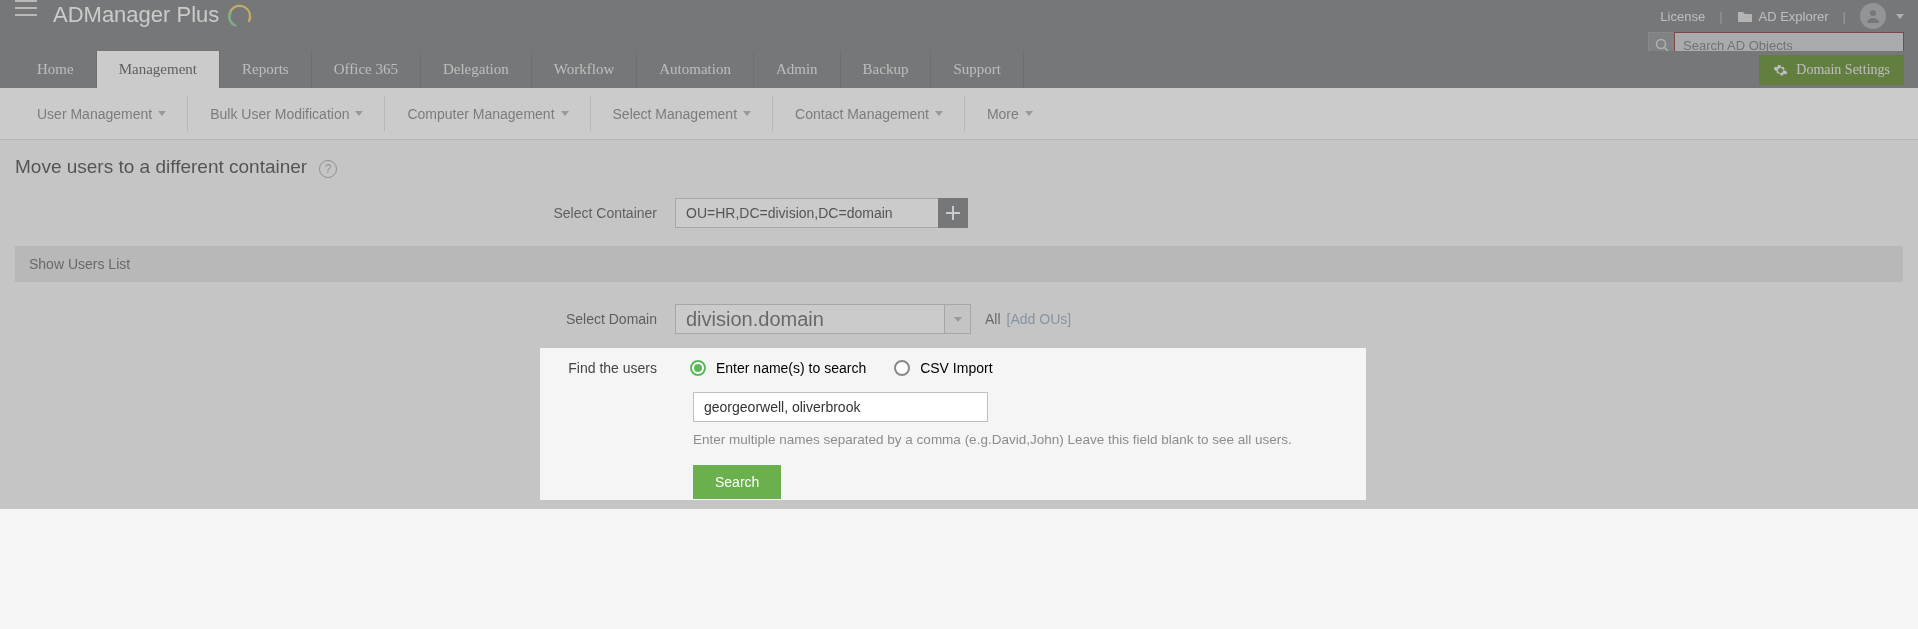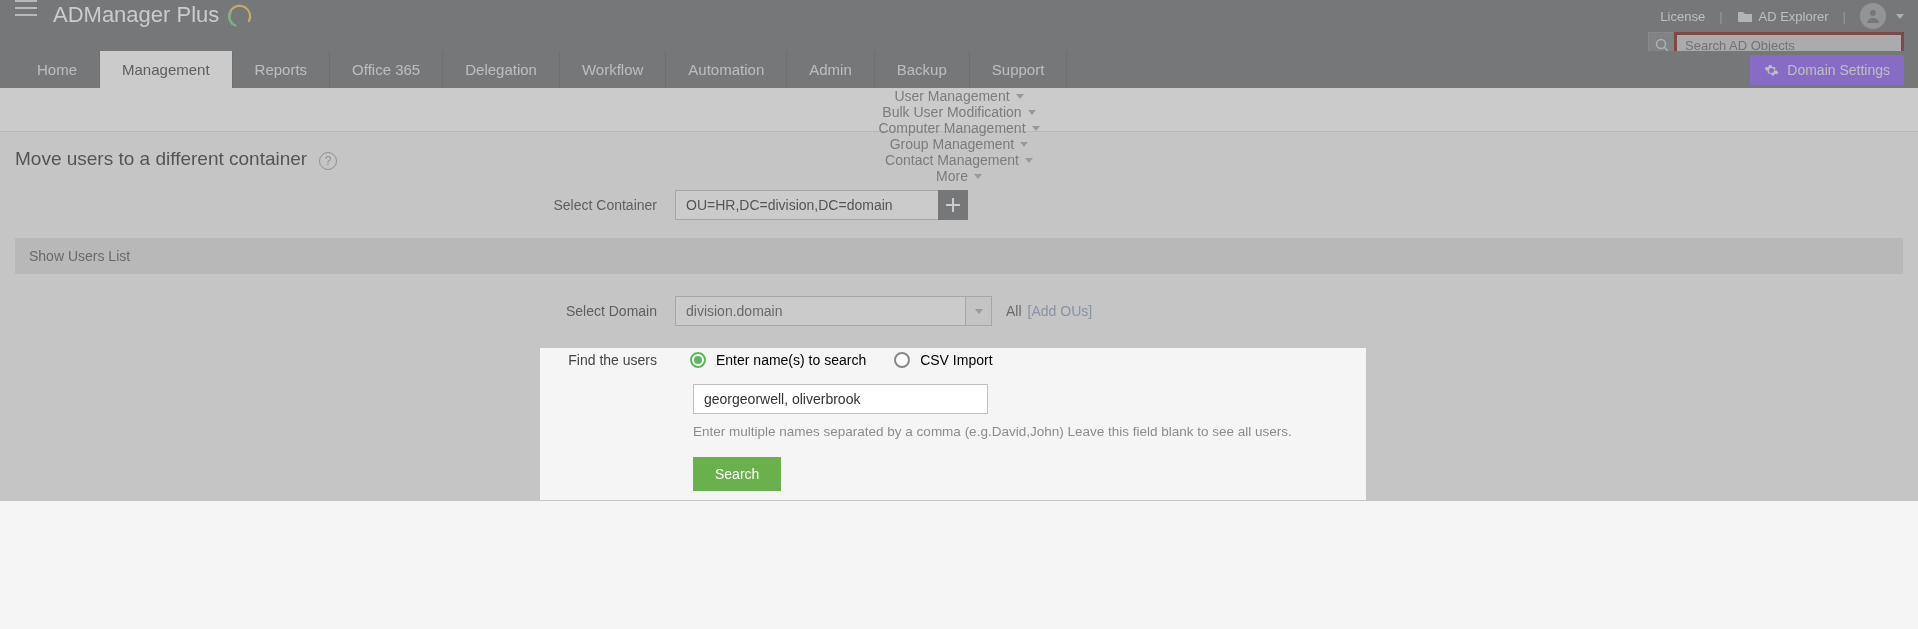--- a/index.html
+++ b/index.html
@@ -18,33 +18,33 @@
     .brand-swirl { width:30px; height:30px; margin-left:6px; }
 
     .top-right { position:absolute; right:14px; top:3px; display:flex; align-items:center; gap:14px; font-size:13px; color:#e8e8e8; }
     .top-right-item { display:flex; align-items:center; gap:6px; cursor:pointer; }
     .top-right .divider { color:#aaa; }
     .avatar { width:26px; height:26px; border-radius:50%; background:#9ea2a5; display:flex; align-items:center; justify-content:center; }
     .caret-down { width:0; height:0; border-left:4px solid transparent; border-right:4px solid transparent; border-top:5px solid #d0d0d0; margin-left:4px; }
 
     .search-bar { position:absolute; right:14px; top:32px; display:flex; align-items:center; }
     .search-icon-box { width:26px; height:26px; background:#7e8386; display:flex; align-items:center; justify-content:center; border:1px solid #8a8e91; border-right:none; }
-    .search-input { width:230px; height:26px; background:#c4c8cb; border:3px solid #7f1d1d; padding:0 8px; font-size:13px; color:#555; }
+    .search-input { width:230px; height:26px; background:#c4c8cb; border:1px solid #7f1d1d; padding:0 8px; font-size:13px; color:#555; }
     .search-input::placeholder { color:#666; }
 
     
-    .main-tabs { background:#6b6f72; display:flex; padding-left:15px; align-items:flex-end; height:37px; position:relative; }
+    .main-tabs { background:#6b6f72; display:flex; padding-left:15px; align-items:flex-end; height:37px; position:relative;font-family:Liberation Serif, serif; }
     .main-tab { padding: 10px 22px; color:#e6e6e6; cursor:pointer; font-size:15px; border-right:1px solid #5d6164;}
     .main-tab:last-of-type { border-right:none; }
     .main-tab.active { background:#fff; color:#444; }
 
-    .domain-settings { position:absolute; right:14px; top:4px; background:#8b5cf6; color:#e8e8e8; padding:7px 14px; font-size:14px; display:flex; align-items:center; gap:8px; cursor:pointer; }
-
-    
-    .sub-tabs { background:#fff; display:flex; padding: 0 15px; align-items:center; height:44px; border-bottom:1px solid #ddd; gap:0;flex-direction:column; }
+    .domain-settings { position:absolute; right:14px; top:4px; background:#4d7c0f; color:#e8e8e8; padding:7px 14px; font-size:14px; display:flex; align-items:center; gap:8px; cursor:pointer; }
+
+    
+    .sub-tabs { background:#fff; display:flex; padding: 0 15px; align-items:center; height:52px; border-bottom:1px solid #ddd; gap:0; }
     .sub-tab { padding: 0 22px; color:#777; cursor:pointer; font-size:14px; display:flex; align-items:center; gap:6px; height:100%; position:relative; }
     .sub-tab::after { content:''; position:absolute; right:0; top:8px; bottom:8px; width:1px; background:#ddd; }
     .sub-tab:last-child::after { display:none; }
     .caret-sm { width:0; height:0; border-left:4px solid transparent; border-right:4px solid transparent; border-top:5px solid #aaa; }
 
     
     .page-title-row { padding: 16px 15px 20px; display:flex; align-items:flex-end; gap:12px; }
     .page-title { font-size:19px; color:#333; font-weight:400; }
     .help-icon { width:18px; height:18px; border:1.5px solid #999; border-radius:50%; color:#999; font-size:12px; display:flex; align-items:center; justify-content:center; cursor:pointer; }
 
@@ -56,21 +56,21 @@
     .text-input { height:30px; border:1px solid #bfbfbf; background:#fff; padding:0 10px; font-size:14px; color:#333; }
     .container-input { width:264px; }
     .plus-btn { width:30px; height:30px; background:#6c6f73; color:#fff; display:flex; align-items:center; justify-content:center; cursor:pointer; font-size:18px; font-weight:bold; margin-left:-1px; }
 
     
     .section-band { background:#dedede; padding: 10px 14px; color:#555; font-size:14px; margin-top: 18px; }
 
     
     .inner { padding: 22px 15px 10px; }
     .select-wrap { position:relative; display:inline-flex; }
-    .select-input { width:291px; height:30px; border:1px solid #bfbfbf; padding:0 10px; font-size:14px; background:#fff; color:#555; }
+    .select-input { width:270px; height:30px; border:1px solid #bfbfbf; padding:0 10px; font-size:20px; background:#fff; color:#555; }
     .select-caret { width:26px; height:30px; border:1px solid #bfbfbf; border-left:none; display:flex; align-items:center; justify-content:center; background:#f3f3f3; cursor:pointer; }
     .after-select { margin-left: 14px; color:#555; }
     .add-ous { margin-left: 6px; color:#8aa0b8; cursor:pointer; }
 
     .radio { width:16px; height:16px; border:2px solid #888; border-radius:50%; display:inline-flex; align-items:center; justify-content:center; background:#fff; }
     .radio.checked { border-color:#5cb85c; }
     .radio.checked .dot { width:8px; height:8px; background:#5cb85c; border-radius:50%; }
     .radio-label { margin-left:10px; margin-right:28px; color:#000000; }
     .radio-group { display:flex; align-items:center; }
 
@@ -162,21 +162,21 @@
       </div>
     <div class="sub-tab">
         <span>Bulk User Modification</span>
         <span class="caret-sm"></span>
       </div>
     <div class="sub-tab">
         <span>Computer Management</span>
         <span class="caret-sm"></span>
       </div>
     <div class="sub-tab">
-        <span>Group Management</span>
+        <span>Select Management</span>
         <span class="caret-sm"></span>
       </div>
     <div class="sub-tab">
         <span>Contact Management</span>
         <span class="caret-sm"></span>
       </div>
     <div class="sub-tab">
         <span>More</span>
         <span class="caret-sm"></span>
       </div>

